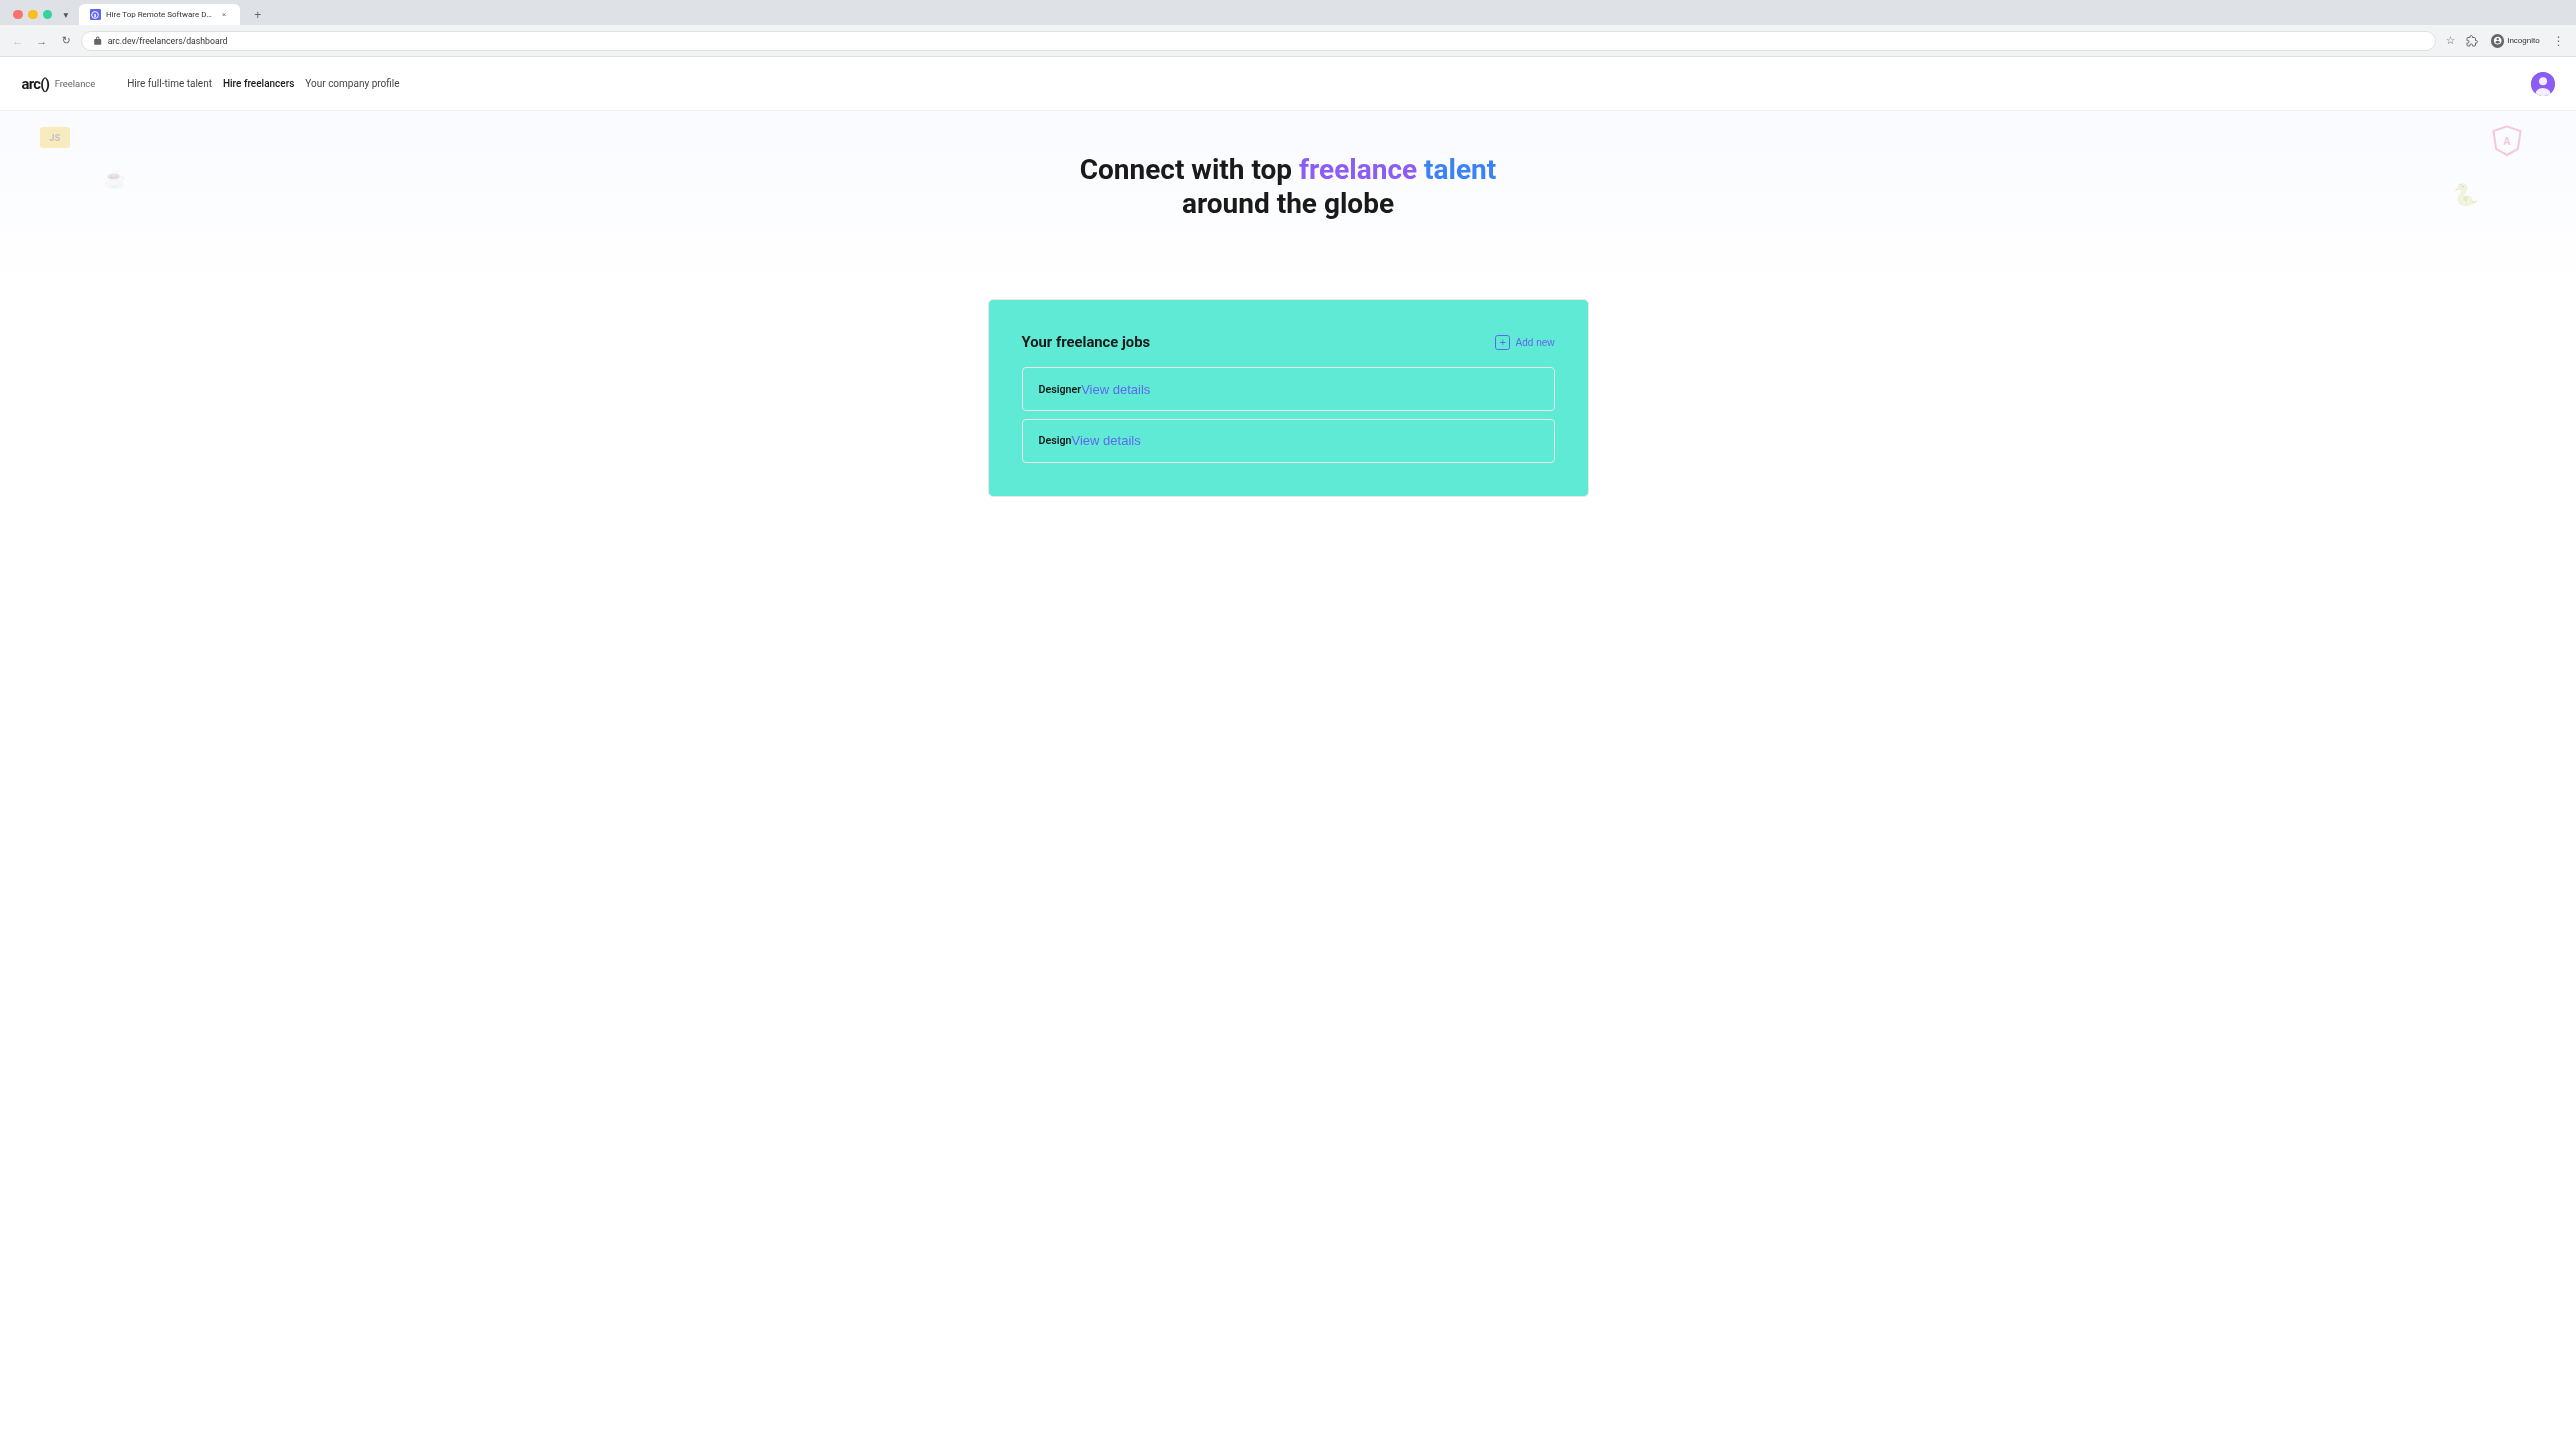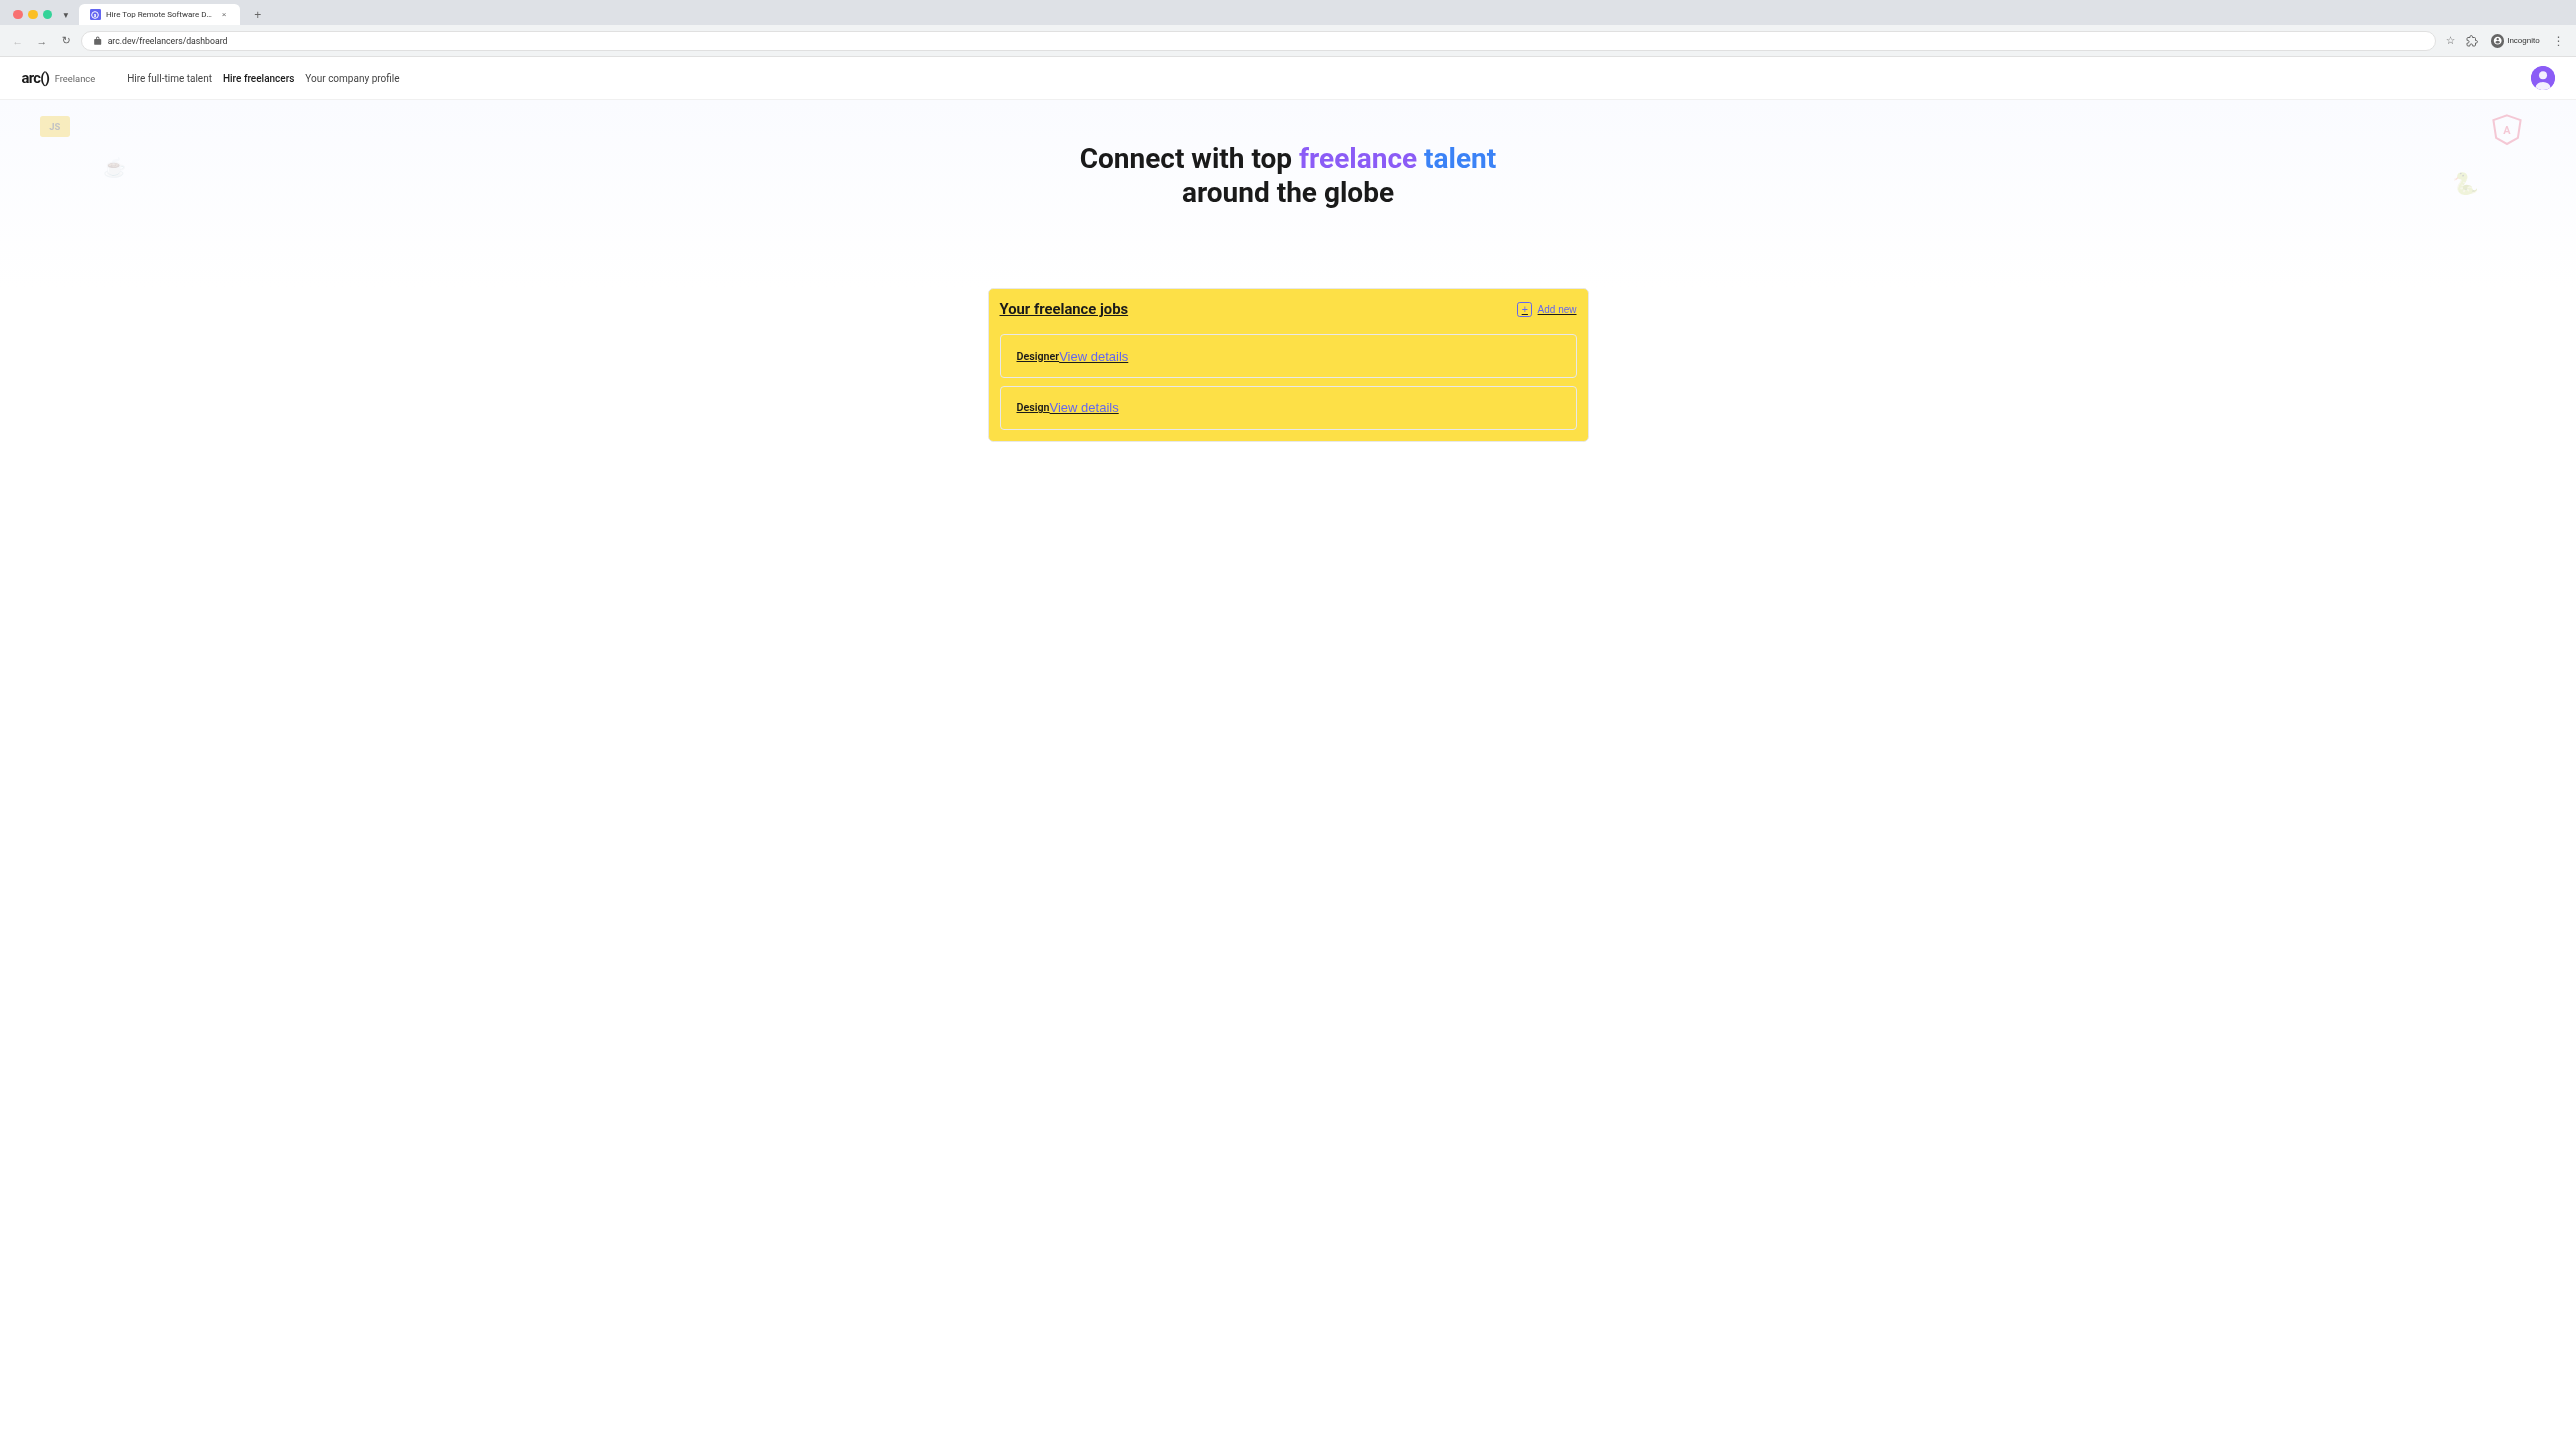--- a/index.html
+++ b/index.html
@@ -210,21 +210,21 @@
     .app {
       background: #fff;
       min-height: calc(100vh - 59px);
     }
 
     
     .navbar {
       display: flex;
       align-items: center;
       padding: 0 21.5px;
-      height: 43px;
+      height: 54px;
       border-bottom: 0.7px solid #f0f0f0;
       background: #fff;
     }
 
     .logo {
       display: flex;
       align-items: center;
       gap: 5.4px;
       margin-right: 32px;
       text-decoration: none;
@@ -329,25 +329,24 @@
     }
 
     
     .main-content {
       max-width: 644px;
       margin: 0 auto;
       padding: 0 21.5px 32px;
     }
 
     .jobs-section {
-      background: #fde047;
+      background: #5eead4;
       border: 0.7px solid #e8e8e8;
       border-radius: 5.4px;
-      padding: 11px;
-      text-decoration: underline;
+      padding: 33px;
     }
 
     .jobs-header {
       display: flex;
       align-items: center;
       justify-content: space-between;
       margin-bottom: 16px;
     }
 
     .jobs-title {

